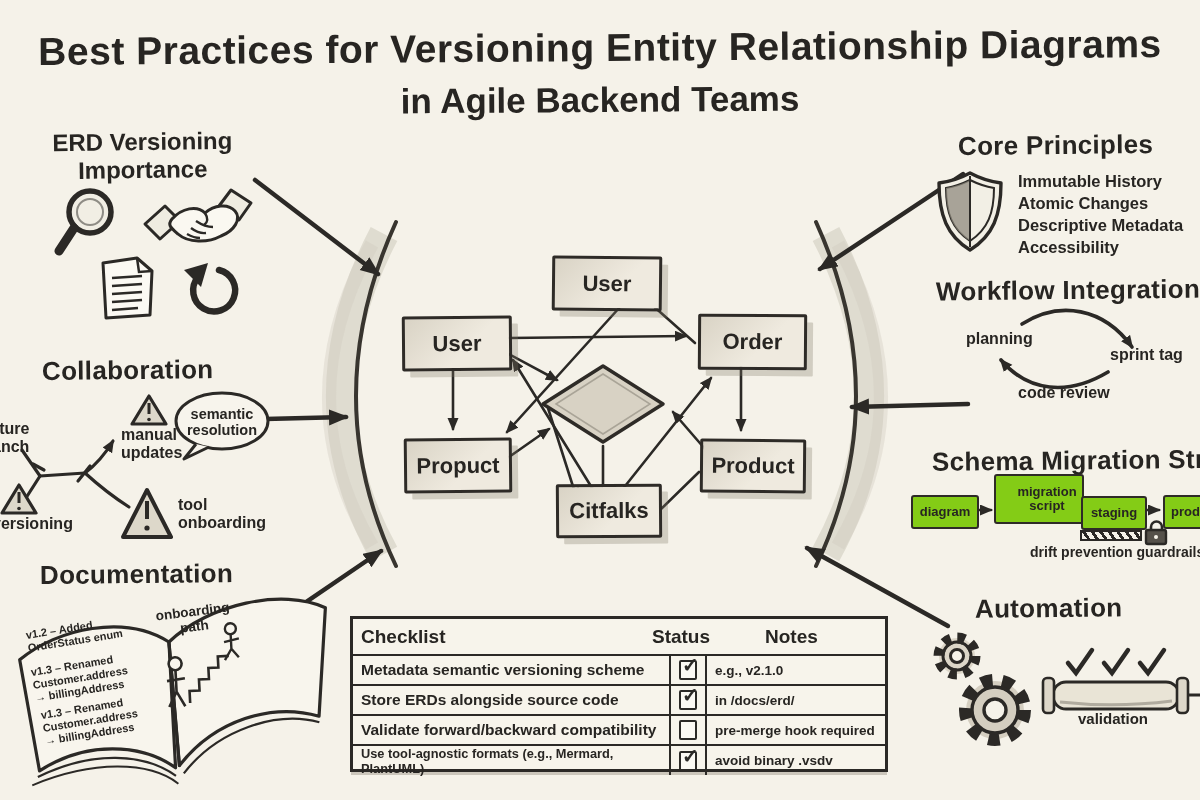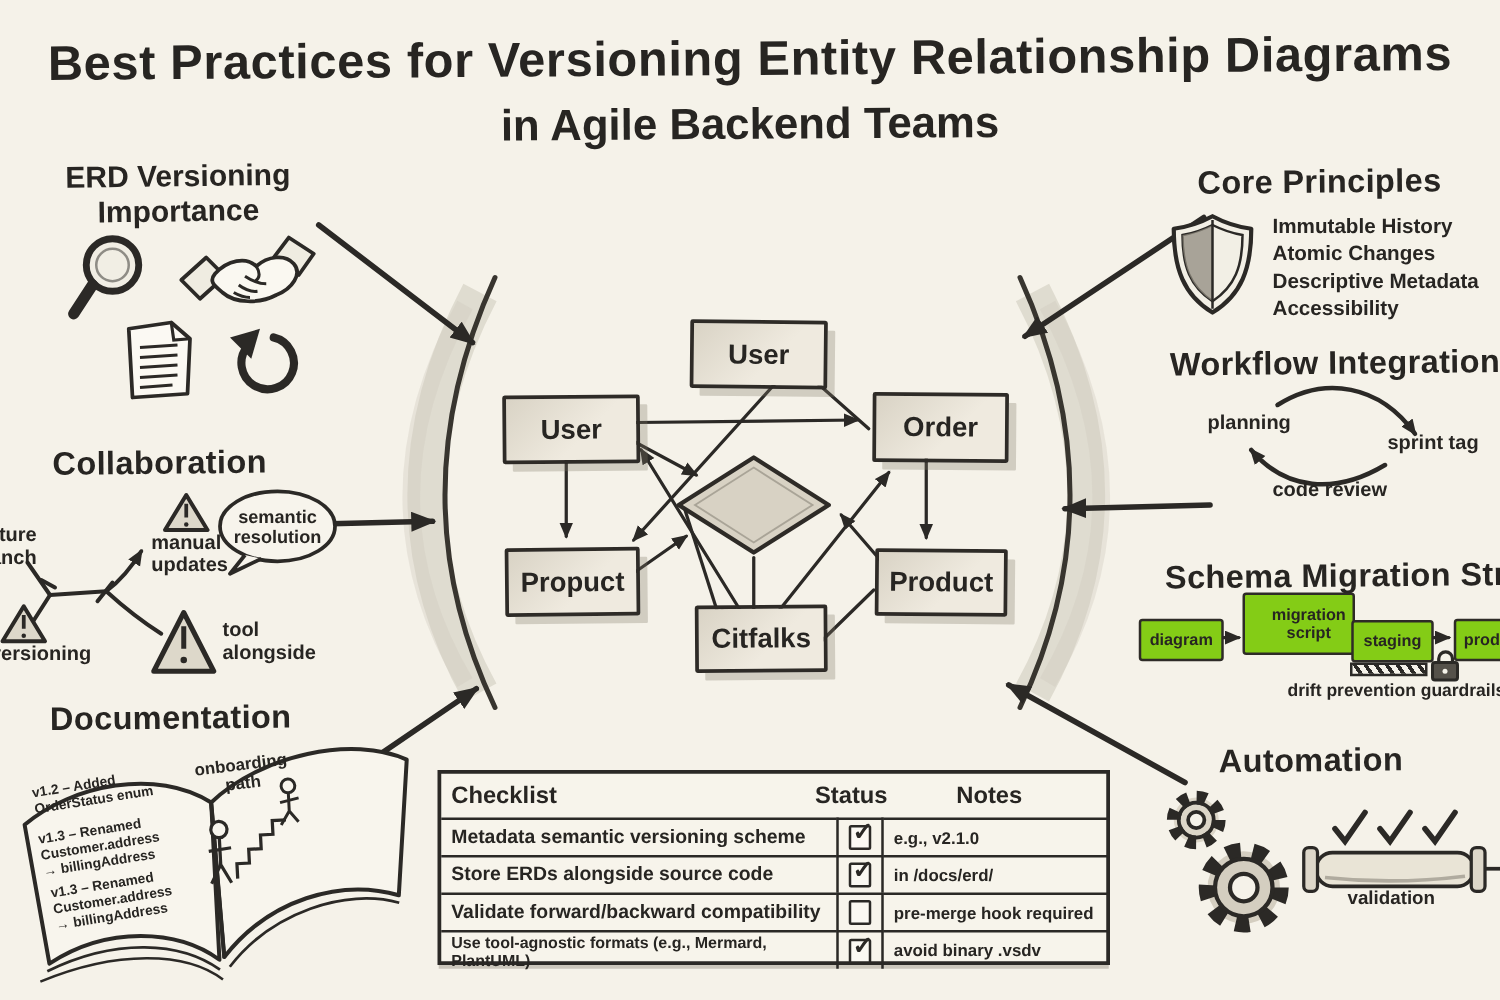--- a/index.html
+++ b/index.html
@@ -245,21 +245,21 @@
 
   <div class="lbl h-sec" style="left:42px;top:356px;">Collaboration</div>
   <div class="lbl preline" style="left:-24px;top:420px;font-size:16px;">feature
 branch</div>
   <div class="lbl preline" style="left:121px;top:426px;font-size:16px;">manual
 updates</div>
   <div class="lbl preline center" style="left:180px;top:406px;width:84px;font-size:14.5px;">semantic
 resolution</div>
   <div class="lbl" style="left:-8px;top:515px;font-size:16px;">versioning</div>
   <div class="lbl preline" style="left:178px;top:496px;font-size:16px;">tool
-alongside</div>
+onboarding</div>
 
   <div class="lbl h-sec" style="left:40px;top:560px;">Documentation</div>
   <div class="lbl preline bookline" style="left:26px;top:618px;width:140px;transform:rotate(-9deg);">v1.2 – Added
 OrderStatus enum</div>
   <div class="lbl preline bookline" style="left:32px;top:655px;width:140px;transform:rotate(-9deg);">v1.3 – Renamed
 Customer.address
 → billingAddress</div>
   <div class="lbl preline bookline" style="left:42px;top:698px;width:140px;transform:rotate(-9deg);">v1.3 – Renamed
 Customer.address
 → billingAddress</div>

